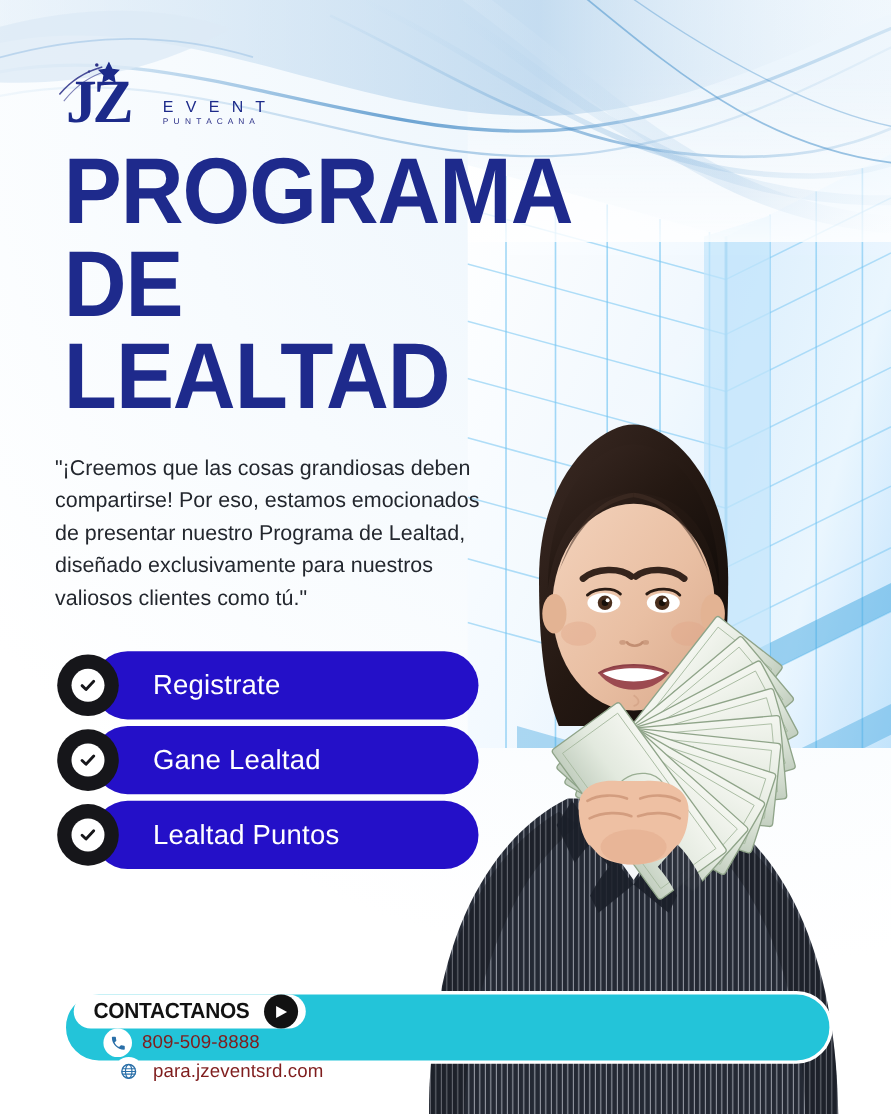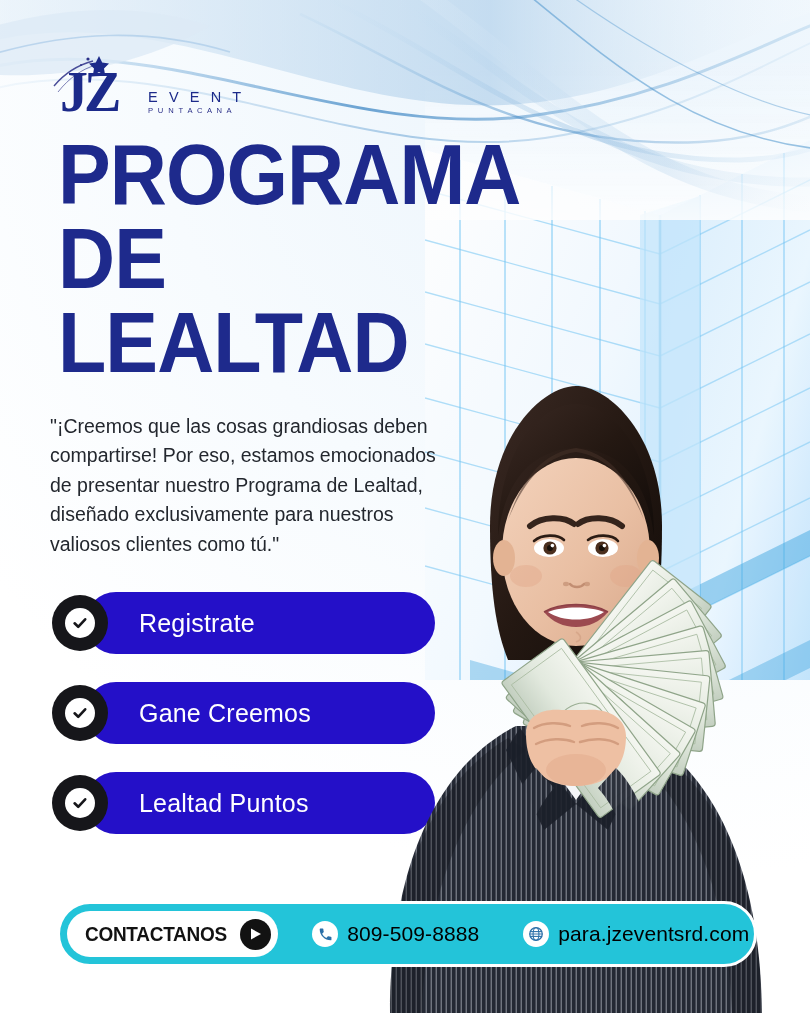--- a/index.html
+++ b/index.html
@@ -57,21 +57,21 @@
   }
 
   
   .pills{
     position:absolute;left:52px;top:592px;
     width:390px;
   }
   .pill-row{
     position:relative;
     height:62px;
-    margin-bottom:28px;
+    margin-bottom:6px;
   }
   .pill-bar{
     position:absolute;left:33px;top:0;
     width:350px;height:62px;
     background:#2410c8;
     border-radius:31px;
   }
   .pill-badge{
     position:absolute;left:0;top:3px;
     width:56px;height:56px;
@@ -107,22 +107,23 @@
   }
 
   
   .footer{
     position:absolute;left:57px;top:901px;
     width:700px;height:66px;
     background:#23c4d9;
     border-radius:33px;
     border:3px solid #ffffff;
     box-sizing:border-box;
-    display:flex;align-items:center;
+    display:flex;align-items:flex-start;
     z-index:6;
+    flex-direction:column;
   }
   .contact-btn{
     margin-left:7px;
     height:46px;
     background:#ffffff;
     border-radius:23px;
     display:flex;align-items:center;
     padding:0 7px 0 18px;
     gap:6px;
   }
@@ -146,22 +147,22 @@
     margin-left:34px;
   }
   .finfo.web{margin-left:44px;}
   .ficon{
     width:26px;height:26px;border-radius:50%;
     background:#ffffff;
     display:flex;align-items:center;justify-content:center;
     flex:none;
   }
   .ftext{
-    color:#000000;
-    font-size:21px;
+    color:#7f1d1d;
+    font-size:17px;
     font-weight:400;
     letter-spacing:0.1px;
     white-space:nowrap;
   }
 </style>
 </head>
 <body>
 
 <div class="flyer">
 
@@ -317,21 +318,21 @@
 
     <div class="pill-row">
       <div class="pill-bar"></div>
       <div class="pill-badge">
         <span class="chk">
           <svg width="18" height="18" viewBox="0 0 18 18">
             <path d="M3.6,9.3 L7.2,12.8 L14.2,5.3" stroke="#16161a" stroke-width="2.6" fill="none" stroke-linecap="round" stroke-linejoin="round"></path>
           </svg>
         </span>
       </div>
-      <div class="pill-label">Gane Creemos</div>
+      <div class="pill-label">Gane Lealtad</div>
     </div>
 
     <div class="pill-row">
       <div class="pill-bar"></div>
       <div class="pill-badge">
         <span class="chk">
           <svg width="18" height="18" viewBox="0 0 18 18">
             <path d="M3.6,9.3 L7.2,12.8 L14.2,5.3" stroke="#16161a" stroke-width="2.6" fill="none" stroke-linecap="round" stroke-linejoin="round"></path>
           </svg>
         </span>

